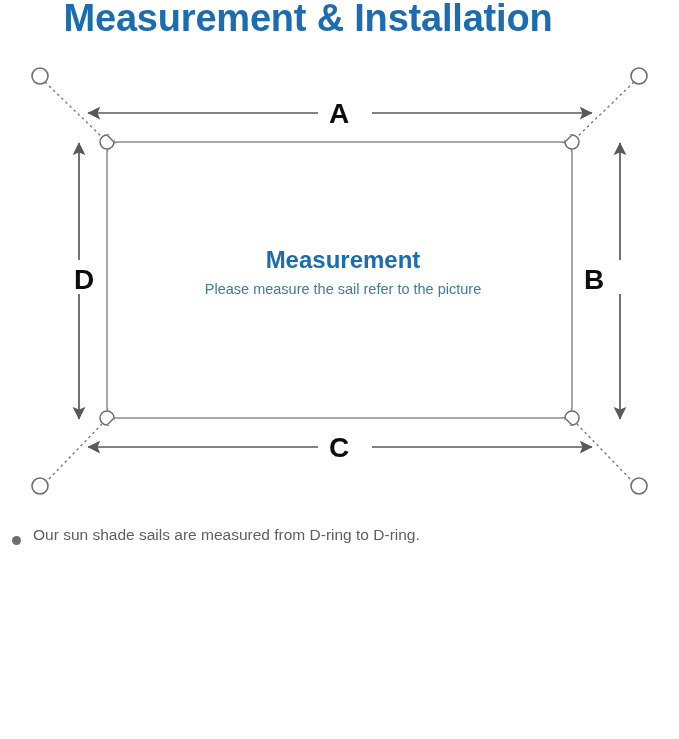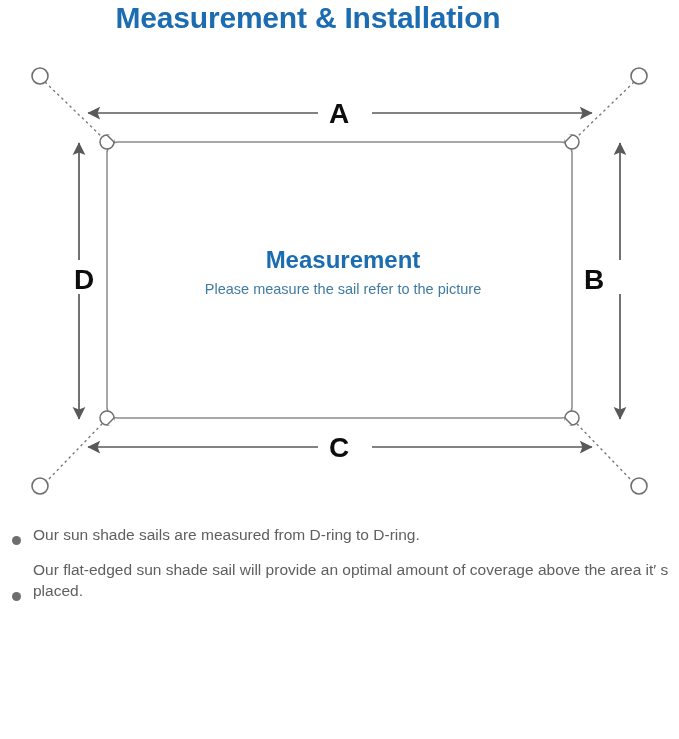--- a/index.html
+++ b/index.html
@@ -15,21 +15,21 @@
     position: relative;
   }
 
   
   #page-title {
     position: absolute;
     top: 0px;
     left: 0;
     width: 616px;
     text-align: center;
-    font-size: 30px;
+    font-size: 38px;
     font-weight: bold;
     color: #1b6cb0;
     letter-spacing: -0.2px;
     line-height: 36px;
   }
 
   
   #diagram {
     position: absolute;
     top: 46px;
@@ -176,18 +176,14 @@
 <div id="notes">
 
   <div class="note-item">
     <span class="note-bullet"></span>
     <span class="note-text">Our sun shade sails are measured from D-ring to D-ring.</span>
   </div>
 
 
 
 
-  <div class="note-item">
-    <span class="note-bullet"></span>
-    <span class="note-text">Our flat-edged sun shade sail will provide an optimal amount of coverage above the area it′ s placed.</span>
-  </div>
 
 </div>
 
 </body></html>

